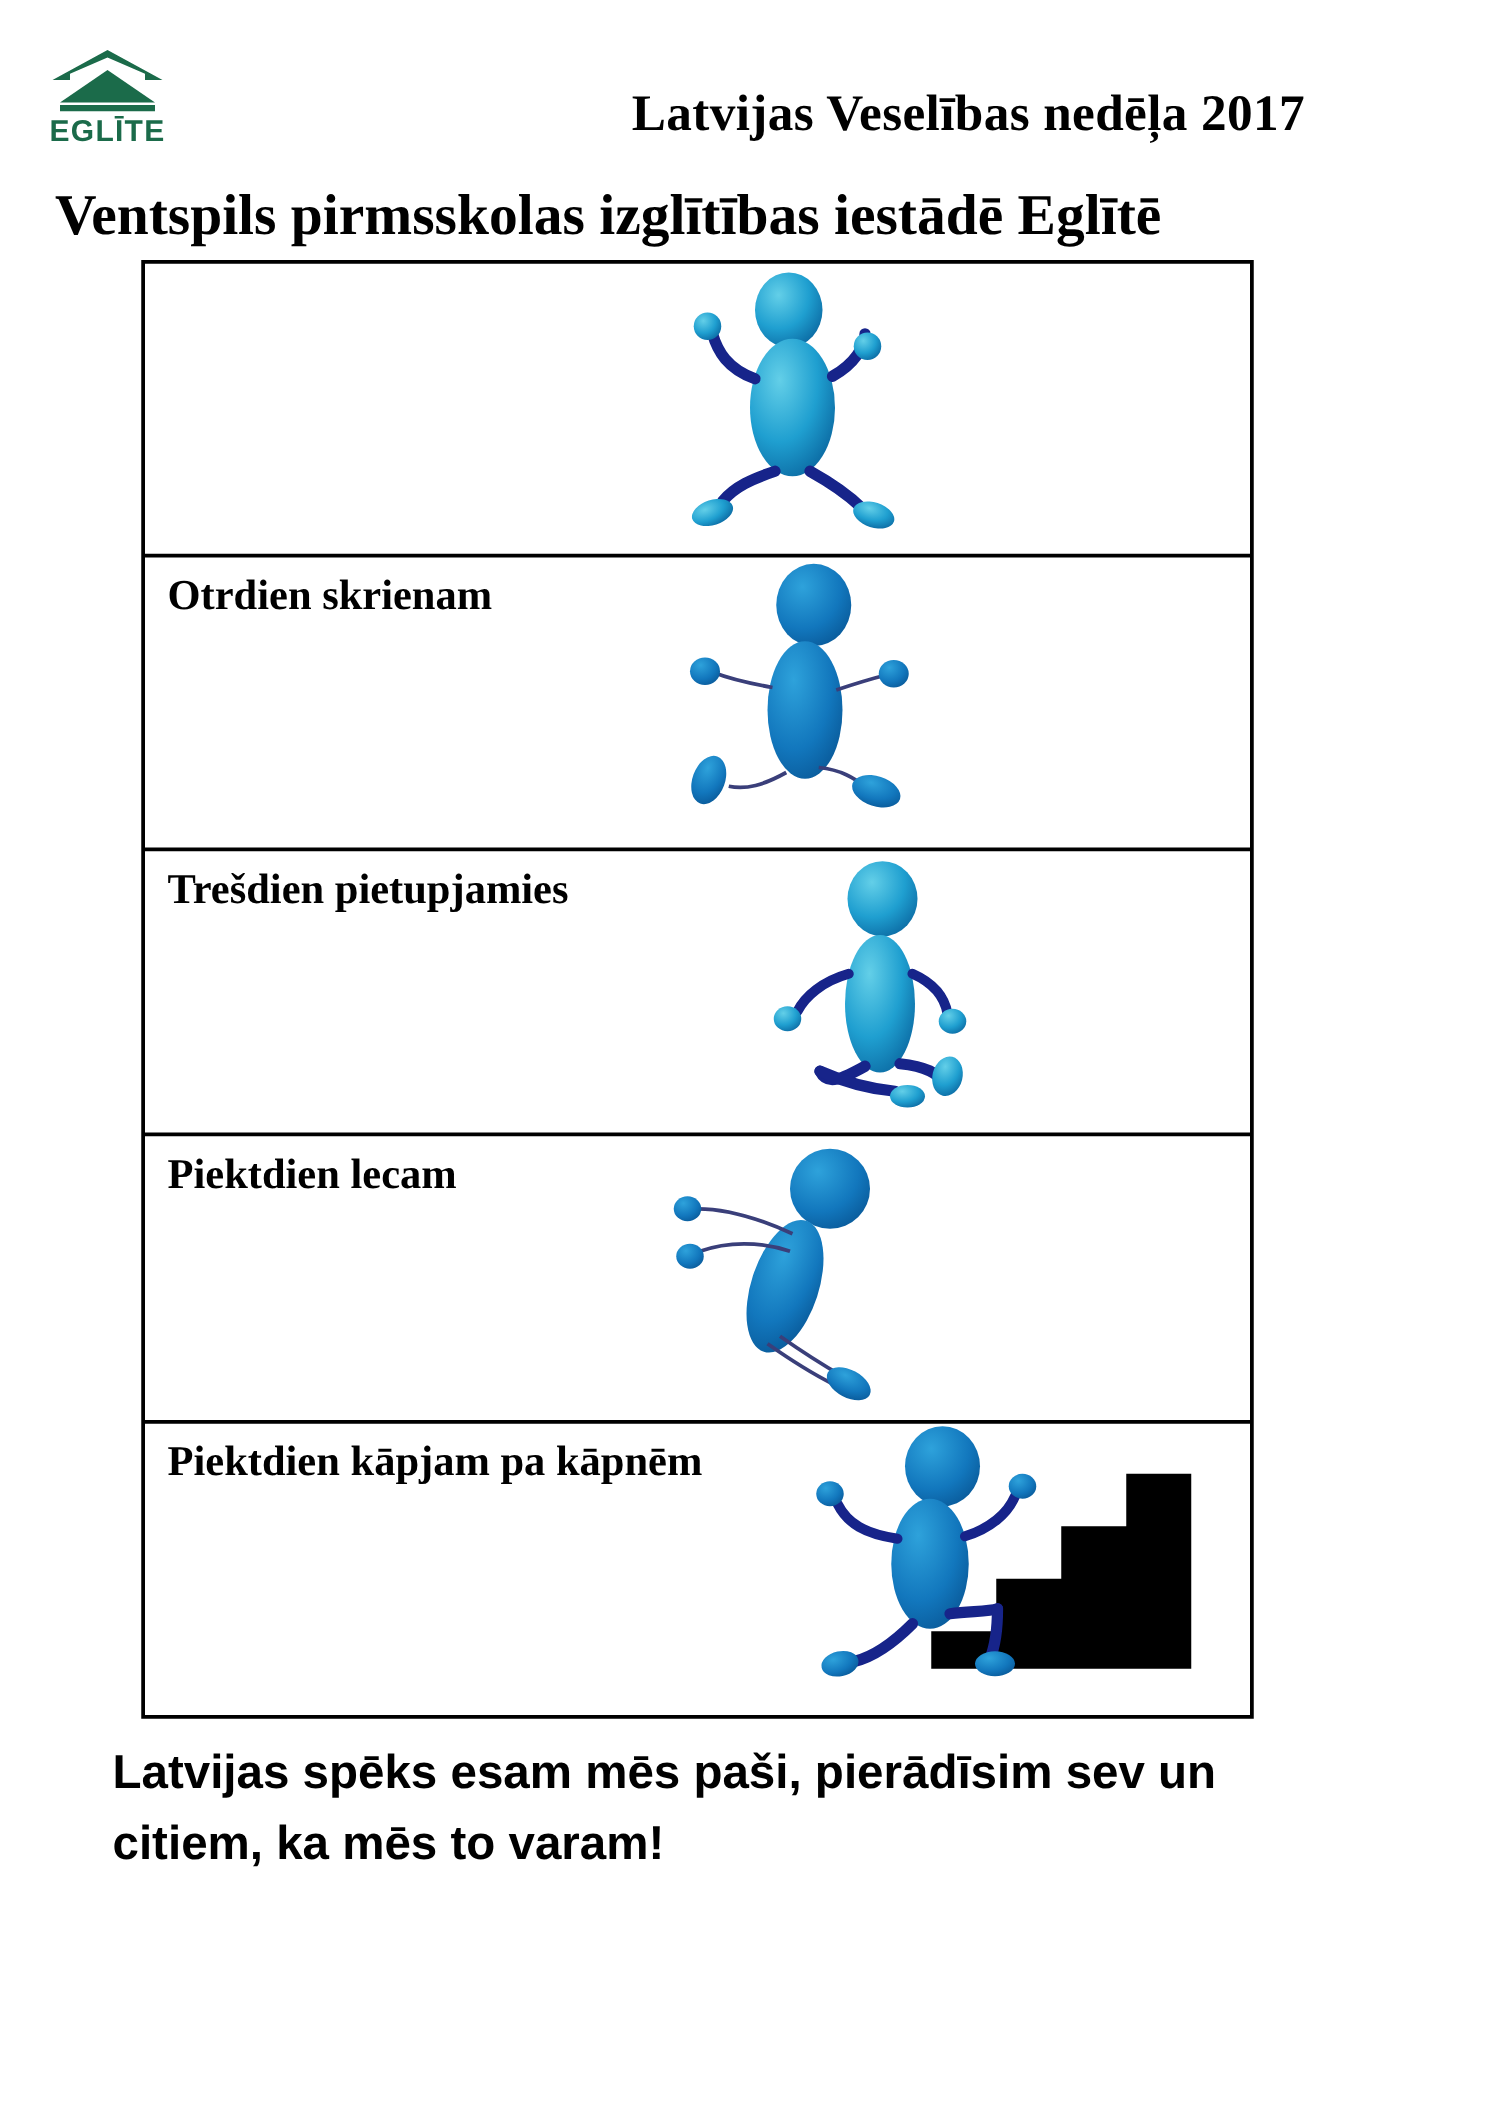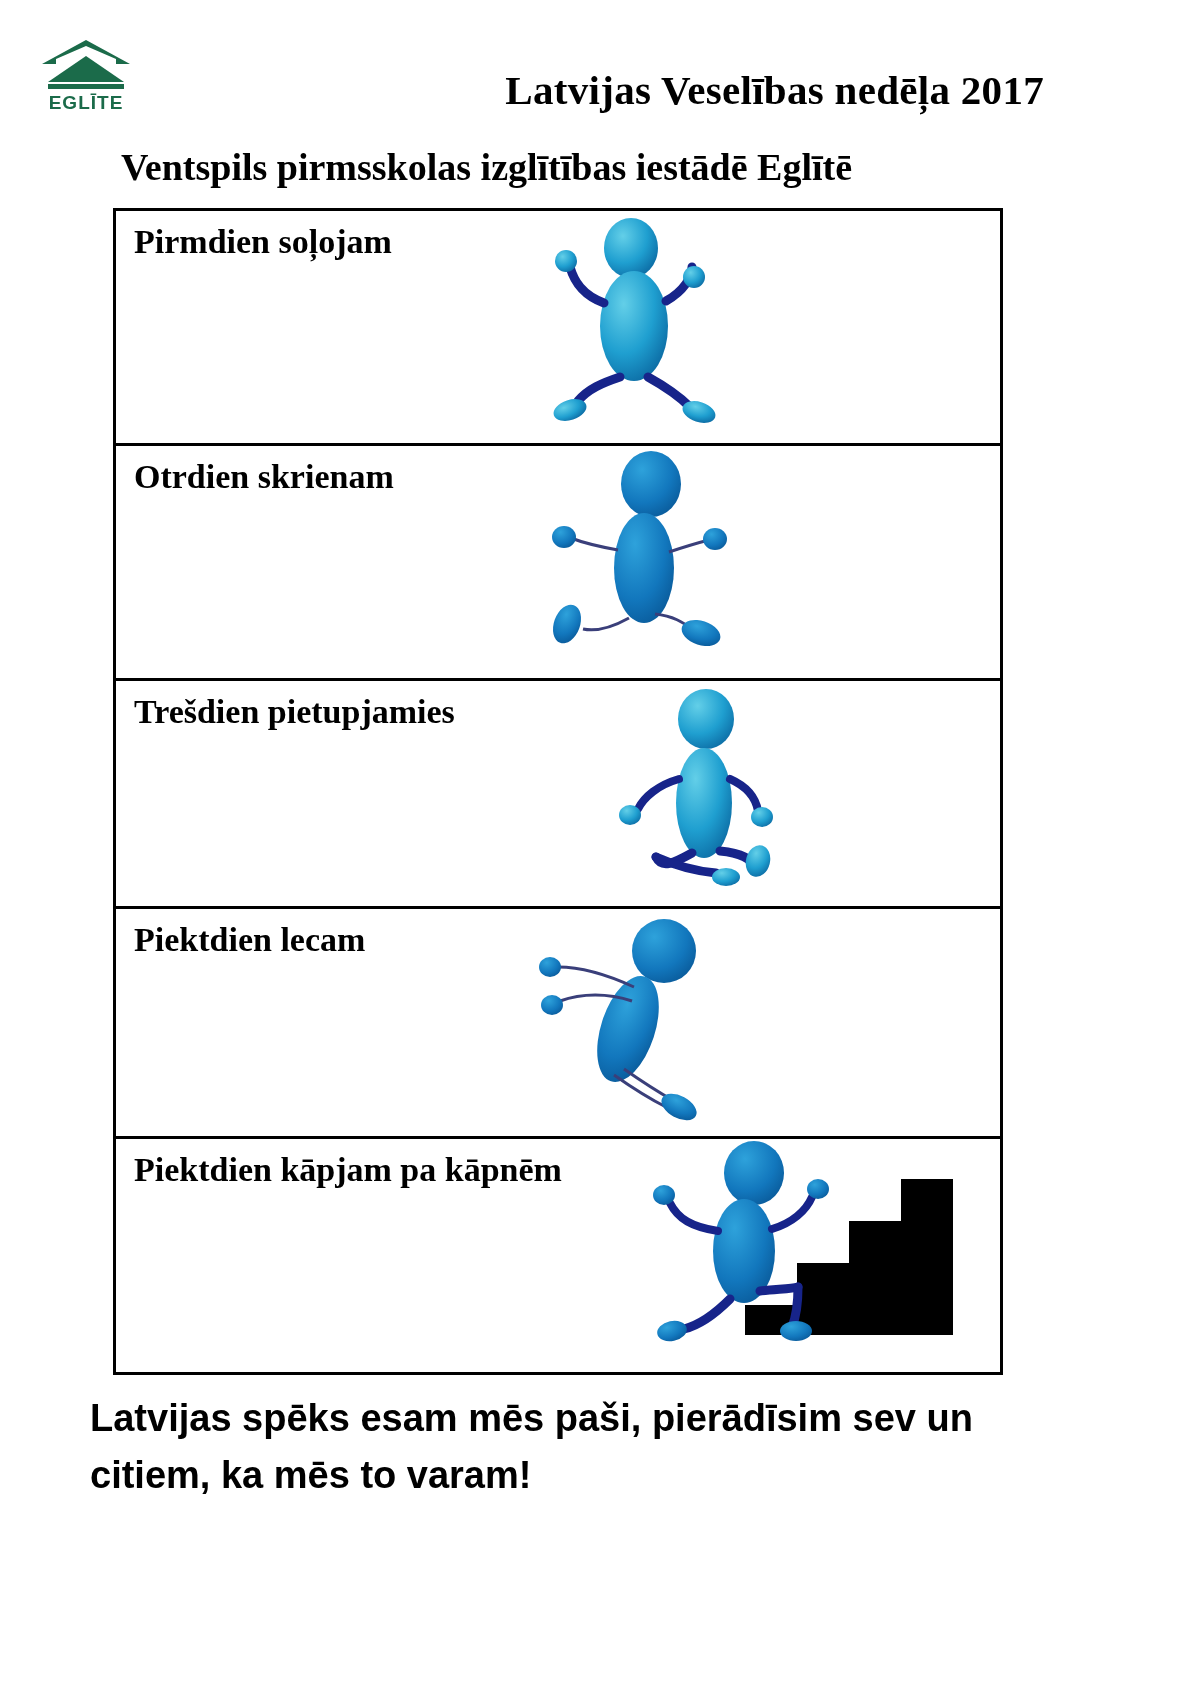--- a/index.html
+++ b/index.html
@@ -31,21 +31,21 @@
     height: 85px;
   }
   .logo-mark {
     width: 96px;
     height: 52px;
     position: relative;
   }
   .logo-text {
     font-family: "Liberation Sans", sans-serif;
     font-weight: bold;
-    font-size: 19px;
+    font-size: 24px;
     letter-spacing: 1px;
     color: #1b6b4a;
     text-align: center;
     width: 96px;
     margin-top: 2px;
   }
 
   
   .title-main {
     position: absolute;
@@ -56,21 +56,21 @@
     font-size: 41px;
     font-weight: bold;
     letter-spacing: 0.3px;
   }
   .title-sub {
     position: absolute;
     left: 0;
     top: 145px;
     width: 973px;
     text-align: center;
-    font-size: 38px;
+    font-size: 46px;
     font-weight: bold;
   }
 
   
   .table {
     position: absolute;
     left: 113px;
     top: 208px;
     width: 890px;
     border: 3px solid #000;
@@ -132,21 +132,20 @@
     </div>
     <div class="logo-text">EGLĪTE</div>
   </div>
 
   <div class="title-main">Latvijas Veselības nedēļa 2017</div>
   <div class="title-sub">Ventspils pirmsskolas izglītības iestādē Eglītē</div>
 
   <div class="table">
 
     <div class="row r1">
-      <div class="row-label">Pirmdien soļojam</div>
       <div class="fig" style="left:400px;">
         <svg width="240" height="235" viewBox="0 0 240 235" xmlns="http://www.w3.org/2000/svg">
           <defs>
             <radialGradient id="g1" cx="35%" cy="30%" r="75%">
               <stop offset="0%" stop-color="#63cfe8"></stop>
               <stop offset="60%" stop-color="#1f9fd0"></stop>
               <stop offset="100%" stop-color="#0d6ea6"></stop>
             </radialGradient>
           </defs>
 

